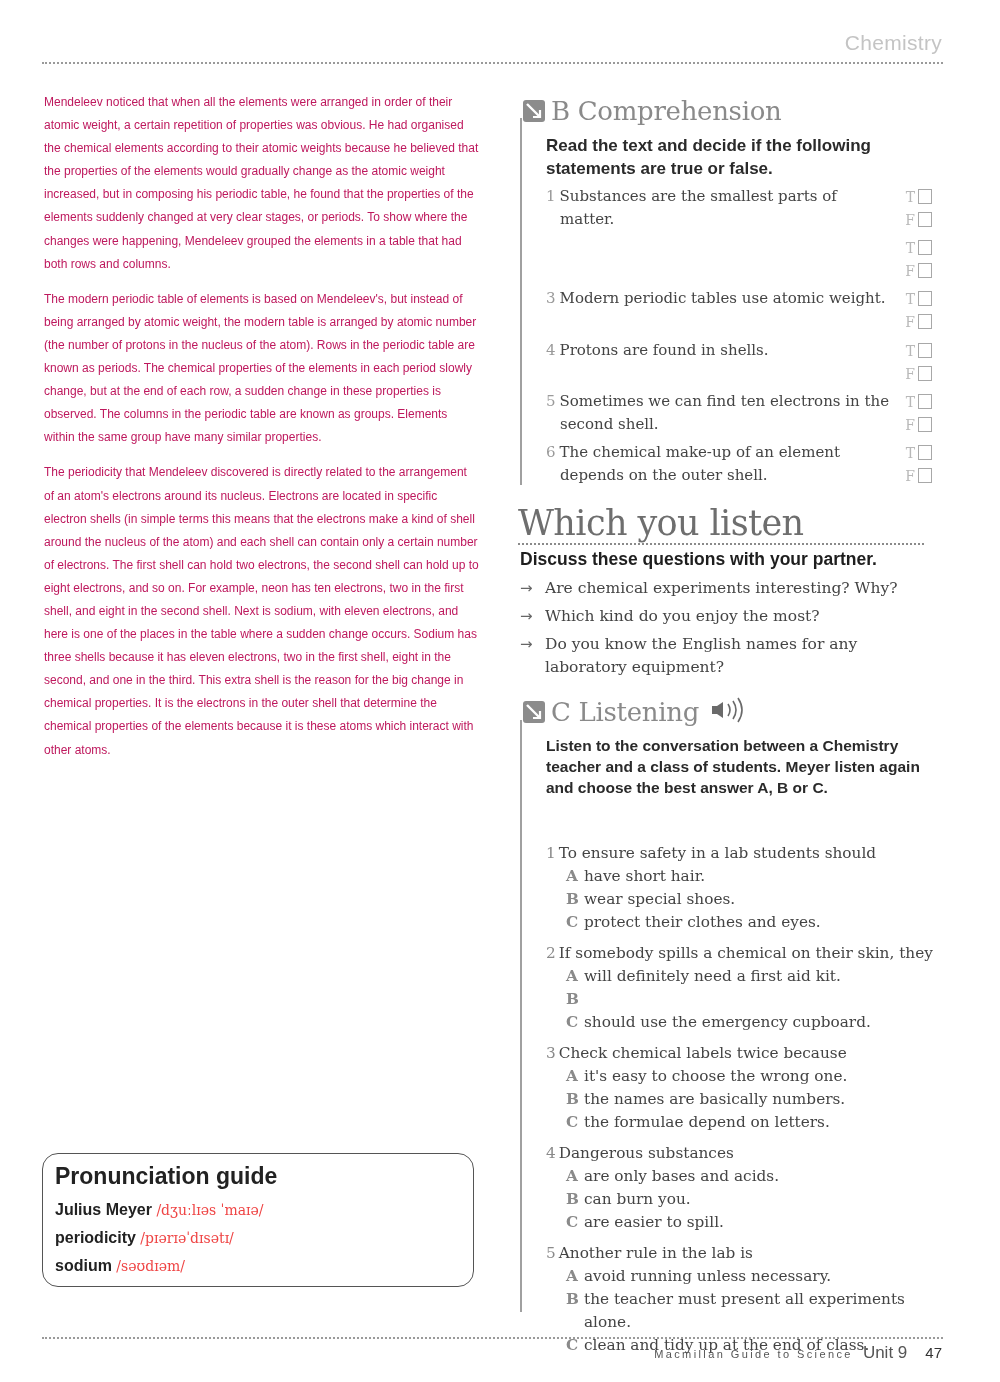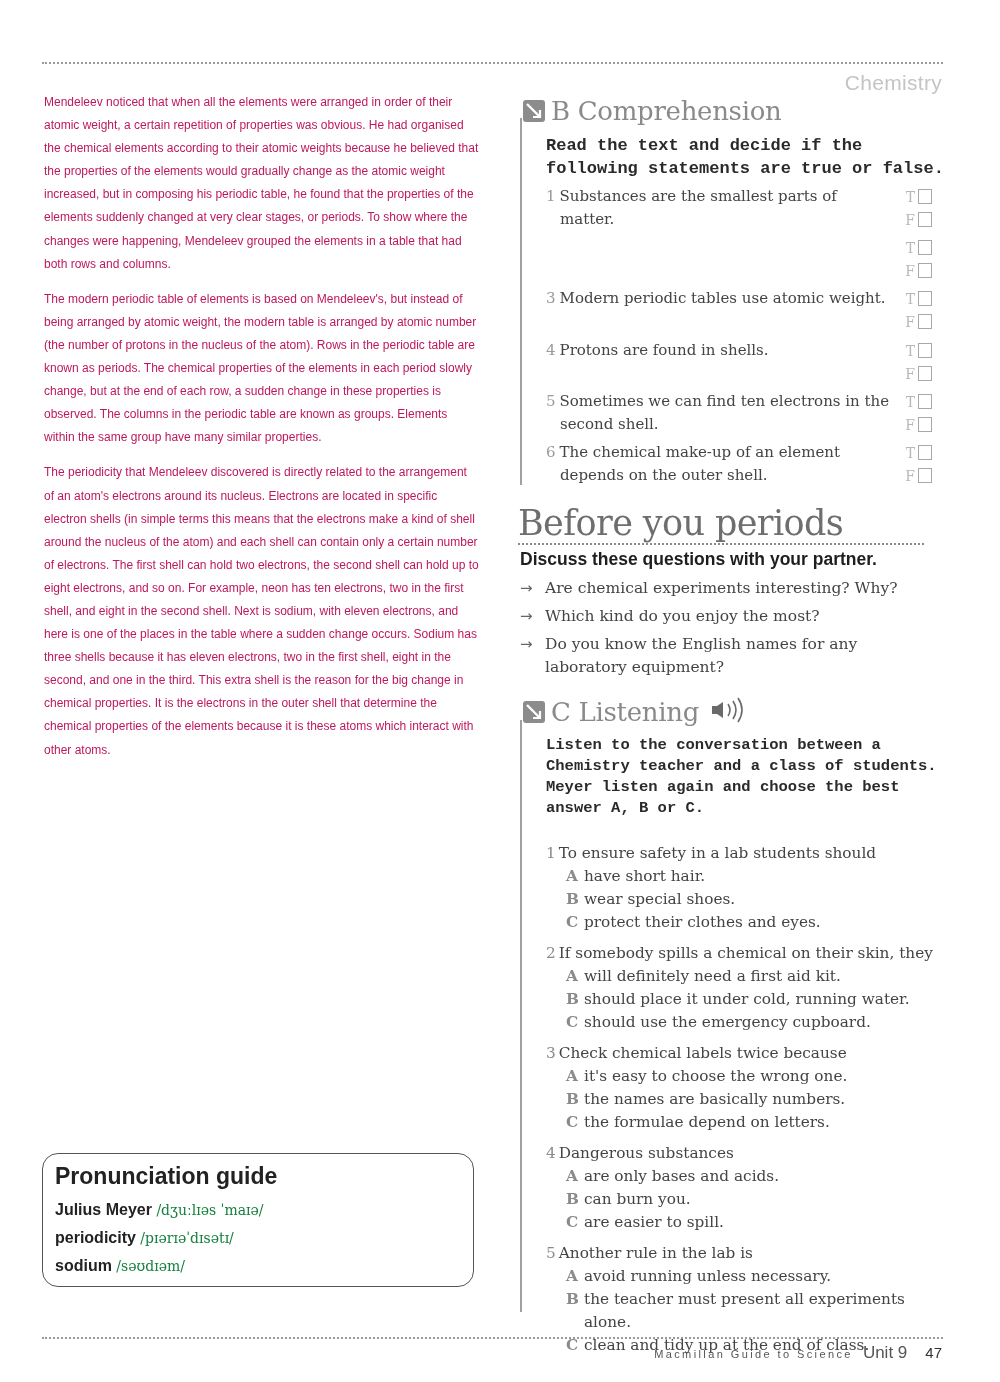--- a/index.html
+++ b/index.html
@@ -1,21 +1,21 @@
 <!DOCTYPE html>
 <html><head>
 <meta charset="utf-8">
 <style>
   html, body { margin: 0; padding: 0; background: #ffffff; }
   body { width: 1000px; height: 1382px; position: relative; overflow: hidden; color: #3a3a3a; }
 
   
   .running-head {
     position: absolute; right: 58px; top: 31px;
-    font-family: "Liberation Sans", sans-serif; font-size: 21px; color: #c4c4c4; letter-spacing: 0.3px; margin-top: 40px;
+    font-family: "Liberation Sans", sans-serif; font-size: 21px; color: #c4c4c4; letter-spacing: 0.3px;
   }
   .top-rule {
     position: absolute; left: 42px; right: 57px; top: 62px;
     border-top: 2px dotted #9a9a9a;
   }
 
   
   .left-col {
     position: absolute; left: 44px; top: 91px; width: 436px;
   }
@@ -28,34 +28,34 @@
   .pron-box {
     position: absolute; left: 42px; top: 1153px; width: 432px; height: 134px;
     border: 1.5px solid #555555; border-radius: 16px; box-sizing: border-box;
     padding: 9px 12px 0 12px;
   }
   .pron-title {
     font-family: "Liberation Sans", sans-serif; font-weight: bold; font-size: 23px; color: #222; margin-bottom: 6px;
   }
   .pron-row { font-family: "Liberation Sans", sans-serif; font-size: 16px; line-height: 28px; color: #222; }
   .pron-row b { font-weight: bold; }
-  .pron-ipa { font-family: "DejaVu Serif", serif; font-size: 14px; color: #15803d; }
+  .pron-ipa { font-family: "DejaVu Serif", serif; font-size: 14px; color: #ef4444; }
 
   
   .section-head { position: absolute; left: 510px; display: flex; align-items: center; margin-left: 13px; }
   .sec-icon { width: 22px; height: 22px; background: #8c8c8c; border-radius: 3px; position: relative; margin-right: 6px; }
   .sec-icon svg { position: absolute; left: 0; top: 0; }
   .sec-title {
     font-family: "DejaVu Serif", "Liberation Serif", serif; font-size: 26px; color: #8a8a8a; font-weight: normal; letter-spacing: -0.3px;
   }
   .sec-line { position: absolute; left: 520px; width: 2px; background: #a0a0a0; }
 
   .instr {
     position: absolute; left: 546px; width: 400px;
-    font-family: Liberation Mono, monospace; font-weight: bold; font-size: 17px; line-height: 23px; color: #2a2a2a;
+    font-family: Liberation Sans, sans-serif; font-weight: bold; font-size: 17px; line-height: 23px; color: #2a2a2a;
   }
 
   .tf-item { position: absolute; left: 546px; width: 390px; }
   .tf-text {
     font-family: "DejaVu Serif", serif; font-size: 15px; line-height: 23px; color: #444; width: 330px;
     padding-left: 14px; text-indent: -14px;
   }
   .tf-num { color: #9a9a9a; font-family: "DejaVu Serif", serif; margin-right: 4px; }
   .tf-boxes { position: absolute; right: 4px; top: 0; }
   .tf-row { display: flex; align-items: center; height: 23px; }
@@ -204,21 +204,21 @@
           <span class="tf-box"></span>
         </div>
         <div class="tf-row">
           <span class="tf-letter">F</span>
           <span class="tf-box"></span>
         </div>
       </div>
     </div>
   </div>
 
-<div class="big-head">Before you periods</div>
+<div class="big-head">Which you listen</div>
 <div class="big-rule"></div>
 <div class="discuss">Discuss these questions with your partner.</div>
 <div class="bullets">
   <div class="bullet">
     <span class="arrow">→</span>
     <span>Are chemical experiments interesting? Why?</span>
   </div>
   <div class="bullet">
     <span class="arrow">→</span>
     <span>Which kind do you enjoy the most?</span>
@@ -266,21 +266,20 @@
       </div>
     </div>
     <div class="mc-q">
       <div class="mc-stem"><span class="mc-num">2</span><span>If somebody spills a chemical on their skin, they</span></div>
       <div class="mc-opt">
         <span class="mc-letter">A</span>
         <span>will definitely need a first aid kit.</span>
       </div>
       <div class="mc-opt">
         <span class="mc-letter">B</span>
-        <span>should place it under cold, running water.</span>
       </div>
       <div class="mc-opt">
         <span class="mc-letter">C</span>
         <span>should use the emergency cupboard.</span>
       </div>
     </div>
     <div class="mc-q">
       <div class="mc-stem"><span class="mc-num">3</span><span>Check chemical labels twice because</span></div>
       <div class="mc-opt">
         <span class="mc-letter">A</span>

